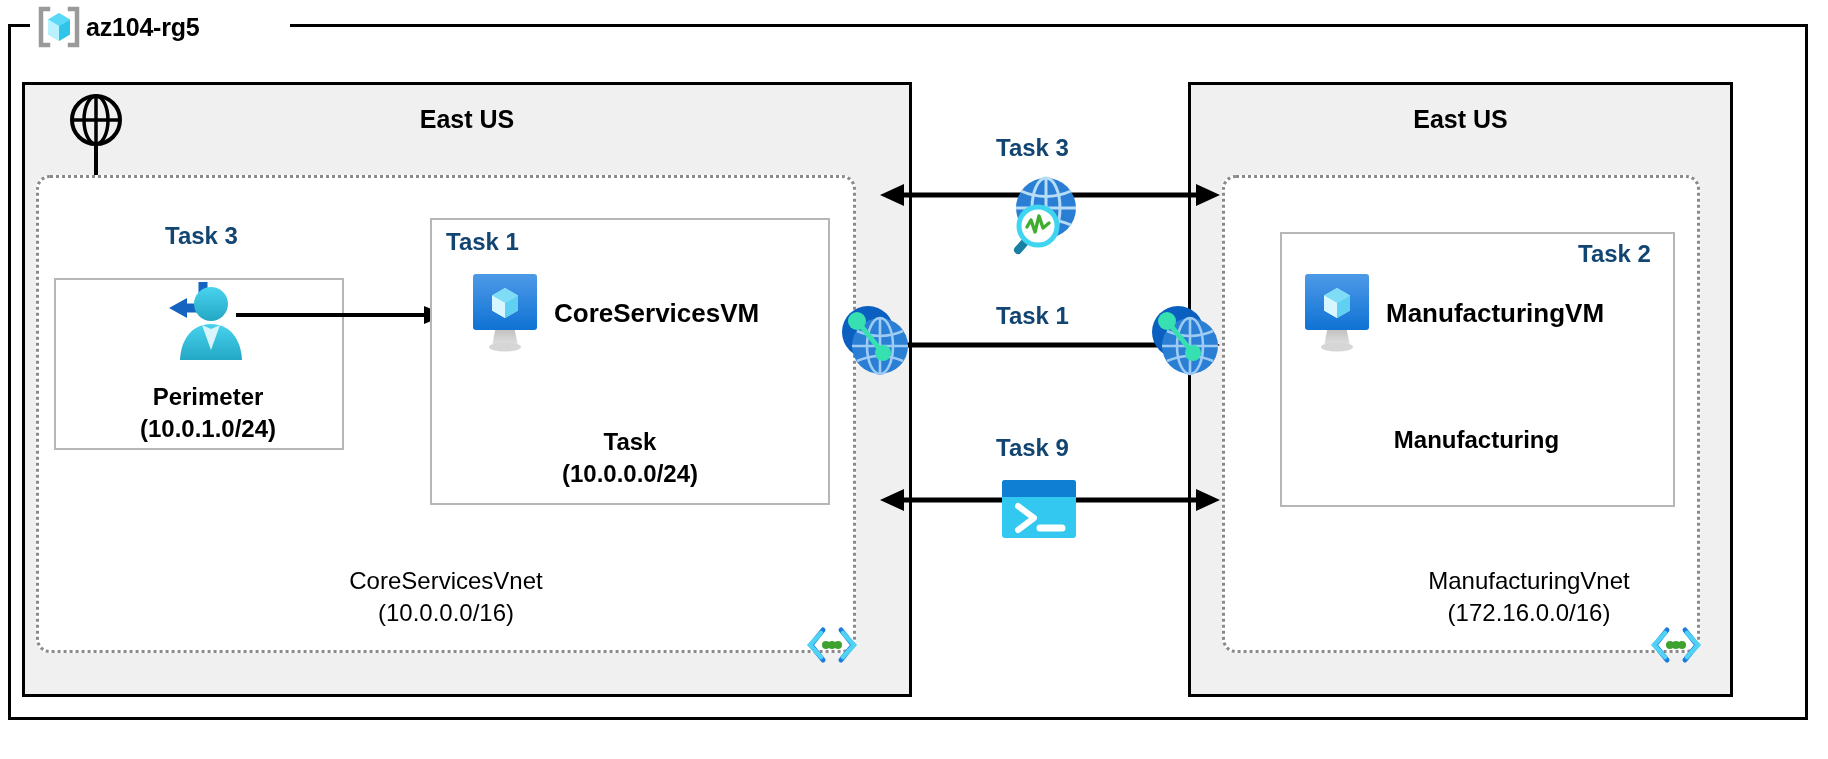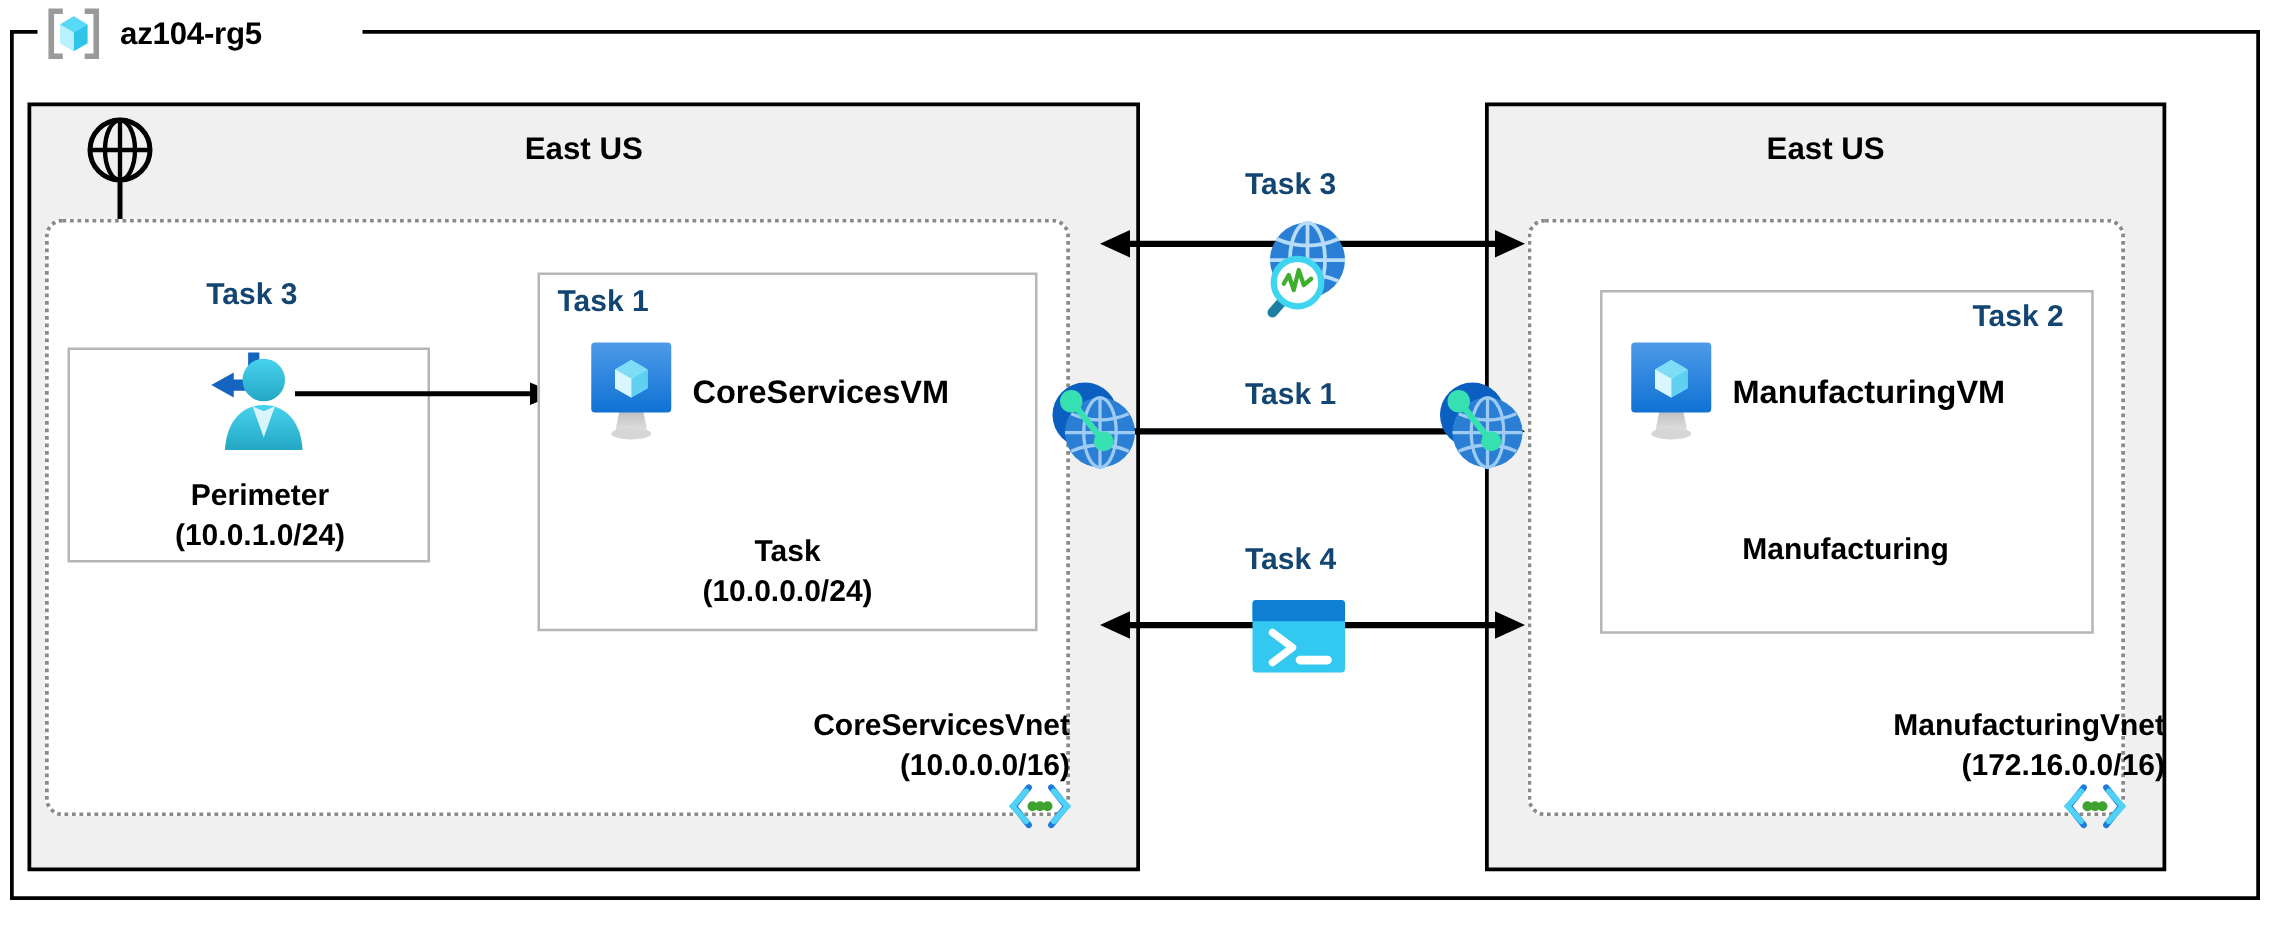--- a/index.html
+++ b/index.html
@@ -16,21 +16,21 @@
     position:absolute;left:8px;top:24px;width:1800px;height:696px;
     border:3px solid #000000;box-sizing:border-box;background:transparent;
   }
   
   .rg-notch{
     position:absolute;left:30px;top:10px;width:260px;height:34px;
     background:#ffffff;
   }
   .rg-title-wrap{
     position:absolute;left:36px;top:4px;height:46px;
-    display:flex;align-items:center;gap:14px;
+    display:flex;align-items:center;gap:4px;
   }
   .rg-title{
     font-size:25px;font-weight:bold;color:#000000;letter-spacing:-0.2px;
     white-space:nowrap;
   }
 
   
   .region{
     position:absolute;background:#f0f0f0;border:3px solid #000000;
     box-sizing:border-box;
@@ -44,22 +44,22 @@
 
   
   .vnet{
     position:absolute;background:#ffffff;
     border:3px dotted #8a8a8a;border-radius:14px;box-sizing:border-box;
   }
   #vnet-core{left:36px;top:175px;width:820px;height:478px;}
   #vnet-manufacturing{left:1222px;top:175px;width:478px;height:478px;}
 
   .vnet-label{
-    position:absolute;left:0;right:0;text-align:right;
-    font-size:24px;font-weight:bold;color:#000000;line-height:1.33;
+    position:absolute;left:0;right:0;text-align:center;
+    font-size:24px;font-weight:normal;color:#000000;line-height:1.33;
   }
   #label-vnet-core{top:565px;}
   #label-vnet-manufacturing{top:565px;}
 
   
   .subnet-box{
     position:absolute;background:#ffffff;border:2px solid #b6b6b6;
     box-sizing:border-box;
   }
   #box-perimeter{left:54px;top:278px;width:290px;height:172px;}
@@ -215,21 +215,21 @@
   <div class="subnet-name" style="left:430px;width:400px;top:426px;">
     <div>Task</div>
     <div>(10.0.0.0/24)</div>
   </div>
 
   <div class="region" id="region-right">
     <div class="region-title">East US</div>
   </div>
 
   <div class="vnet" id="vnet-manufacturing"></div>
-  <div class="vnet-label" id="label-vnet-manufacturing" style="left:1254px;width:478px;">
+  <div class="vnet-label" id="label-vnet-manufacturing" style="left:1290px;width:478px;">
     <div>ManufacturingVnet</div>
     <div>(172.16.0.0/16)</div>
   </div>
   <div class="icon" style="left:1650px;top:622px;">
     <svg width="52" height="46" viewBox="0 0 52 46">
       <path d="M17 8 L5 23 L17 38" fill="none" stroke="#1b7ddb" stroke-width="5" stroke-linecap="round"></path>
       <path d="M15 11 L4 23 L15 35" fill="none" stroke="#4fd2f5" stroke-width="4.5" stroke-linecap="round"></path>
       <path d="M35 8 L47 23 L35 38" fill="none" stroke="#1b7ddb" stroke-width="5" stroke-linecap="round"></path>
       <path d="M37 11 L48 23 L37 35" fill="none" stroke="#4fd2f5" stroke-width="4.5" stroke-linecap="round"></path>
       <circle cx="20" cy="23" r="4" fill="#3fa22f"></circle>
@@ -331,21 +331,21 @@
         <path d="M19 31 Q42 41 65 31"></path>
         <path d="M19 61 Q42 51 65 61"></path>
         <line x1="42" y1="18" x2="42" y2="74"></line>
       </g>
       <line x1="20" y1="22" x2="44" y2="52" stroke="#37e0b0" stroke-width="5"></line>
       <circle cx="19" cy="21" r="9" fill="#37e0b0"></circle>
       <circle cx="45" cy="53" r="8" fill="#37e0b0"></circle>
     </svg>
   </div>
 
-  <div class="task-tag" style="left:996px;top:434px;">Task 4</div>
+  <div class="task-tag" style="left:996px;top:434px;">Task 9</div>
   <div class="conn" style="left:880px;top:485px;">
     <svg width="340" height="30" viewBox="0 0 340 30">
       <line x1="20" y1="15" x2="320" y2="15" stroke="#000" stroke-width="5"></line>
       <polygon points="0,15 24,4 24,26" fill="#000"></polygon>
       <polygon points="340,15 316,4 316,26" fill="#000"></polygon>
     </svg>
   </div>
   <div class="icon" style="left:1000px;top:478px;">
     <svg width="78" height="62" viewBox="0 0 78 62">
       <rect x="2" y="2" width="74" height="58" rx="3" fill="#32c8ef"></rect>

